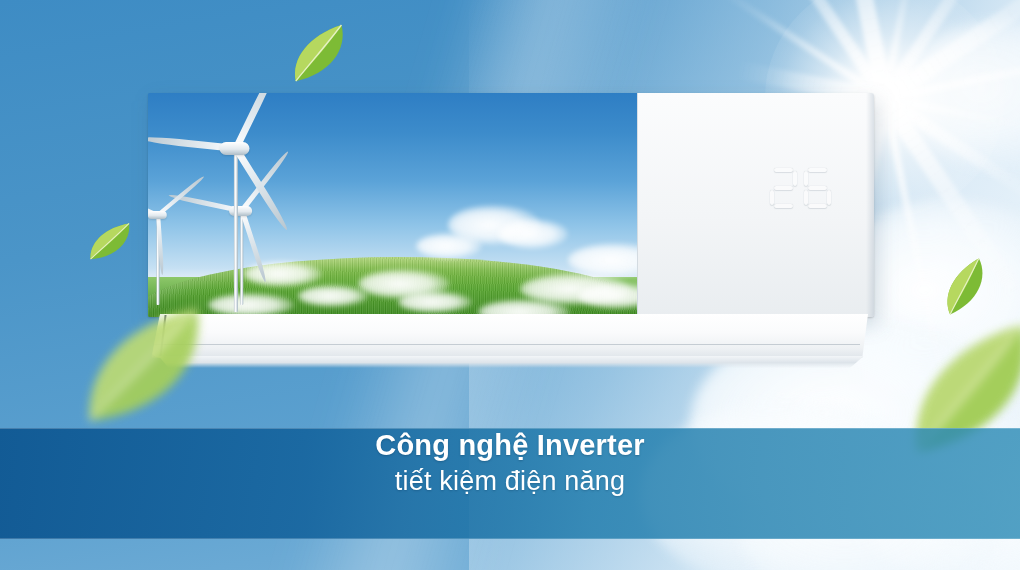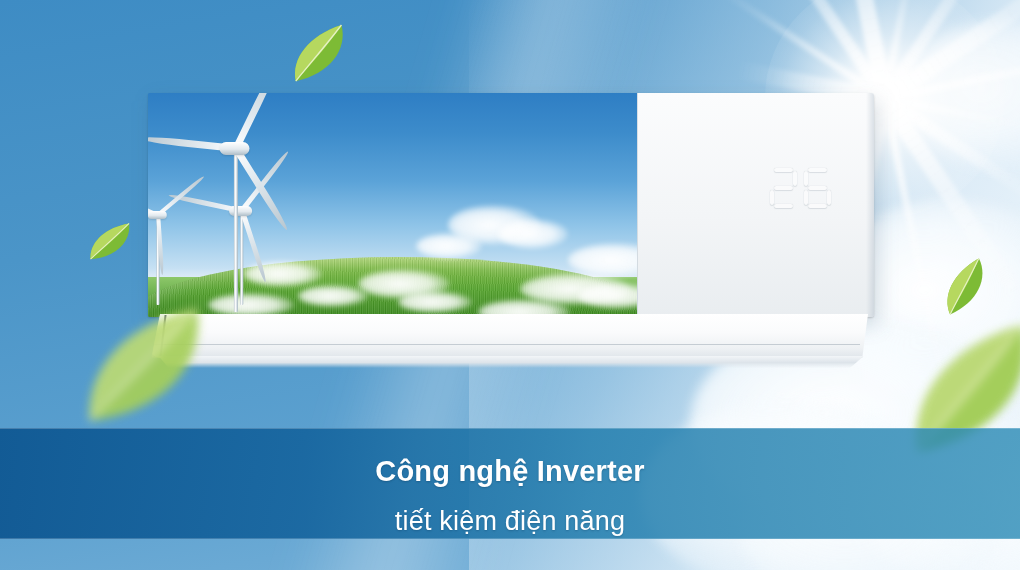--- a/index.html
+++ b/index.html
@@ -267,38 +267,38 @@
 
   
   .banner {
     position: absolute;
     left: 0; bottom: 31px;
     width: 100%; height: 111px;
     background: linear-gradient(90deg, rgba(13,86,145,0.93) 0%, rgba(20,99,157,0.9) 30%, rgba(35,126,174,0.85) 58%, rgba(45,140,183,0.82) 100%);
     display: flex;
     flex-direction: column;
     align-items: center;
-    justify-content: flex-end;
+    justify-content: flex-start;
     box-shadow: inset 0 1px 0 rgba(255,255,255,0.22), inset 0 -1px 0 rgba(255,255,255,0.18);
   }
   .banner-line1 {
     color: #ffffff;
     font-size: 29px;
     font-weight: bold;
     letter-spacing: 0.2px;
     line-height: 1.18;
     text-shadow: 0 1px 2px rgba(0,40,70,0.28);
   }
   .banner-line2 {
     color: #ffffff;
     font-size: 27px;
     font-weight: normal;
     letter-spacing: 0.2px;
     line-height: 1.3;
-    margin-top: 16px;
+    margin-top: 2px;
     text-shadow: 0 1px 2px rgba(0,40,70,0.25);
   }
 </style>
 </head>
 <body>
 
 <div class="scene">
 
   <div class="sky-base"></div>
   <div class="sky-right-wash"></div>

